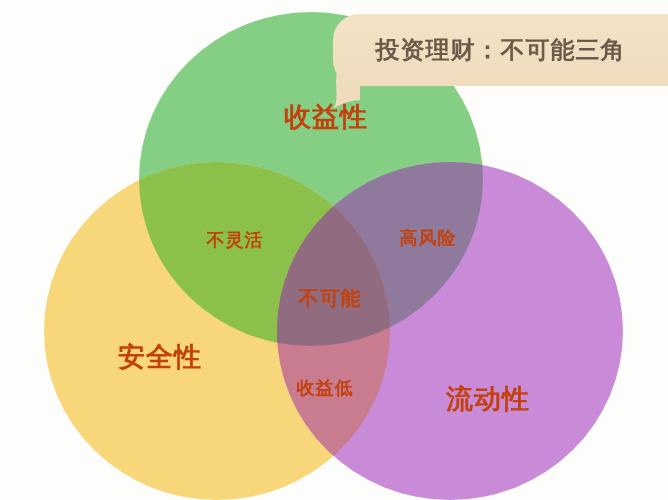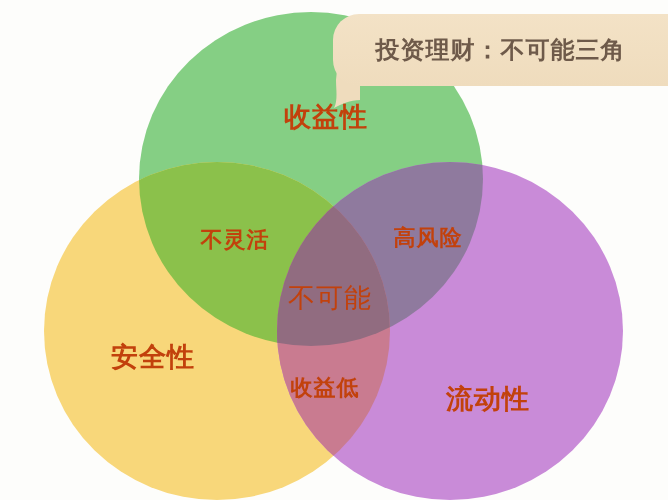--- a/index.html
+++ b/index.html
@@ -9,22 +9,22 @@
       font-family: "DejaVu Sans", "Liberation Sans", sans-serif;
       position: relative;
     }
     .venn { position: absolute; left: 0; top: 0; width: 668px; height: 500px; }
     .label {
       position: absolute; color: #c2410c; white-space: nowrap;
       transform: translate(-50%, -50%);
       font-weight: bold; letter-spacing: 1px;
     }
     .label.big { font-size: 27px; }
-    .label.mid { font-size: 22px; }
-    .label.center { font-size: 27px; font-weight: normal; }
+    .label.mid { font-size: 18px; }
+    .label.center { font-size: 20px; font-weight: bold; }
     .callout {
       position: absolute; left: 333px; top: 14px; width: 335px; height: 72px;
       background: linear-gradient(180deg, #f3e2c6 0%, #efdcbd 100%);
       border-radius: 26px 0 0 26px;
       display: flex; align-items: center; justify-content: center;
     }
     .callout-tail {
       position: absolute; left: 328px; top: 60px; width: 32px; height: 48px;
     }
     .callout-text {
@@ -67,19 +67,19 @@
 </svg>
 
 <svg class="callout-tail" viewBox="0 0 32 48" xmlns="http://www.w3.org/2000/svg">
   <path d="M10 0 L32 0 L32 40 C22 40 14 44 6 48 C10 40 8 30 8 20 Z" fill="#efdcbd"></path>
 </svg>
 <div class="callout">
   <span class="callout-text">投资理财：不可能三角</span>
 </div>
 
 <div class="label big" style="left:326px; top:117px;">收益性</div>
-<div class="label big" style="left:153px; top:357px;">安全性</div>
+<div class="label big" style="left:160px; top:357px;">安全性</div>
 <div class="label big" style="left:488px; top:355px;margin-top:44px;">流动性</div>
 
 <div class="label mid" style="left:235px; top:240px;">不灵活</div>
 <div class="label mid" style="left:428px; top:238px;">高风险</div>
 <div class="label mid" style="left:325px; top:388px;">收益低</div>
 <div class="label center" style="left:330px; top:298px;">不可能</div>
 
 </body></html>

